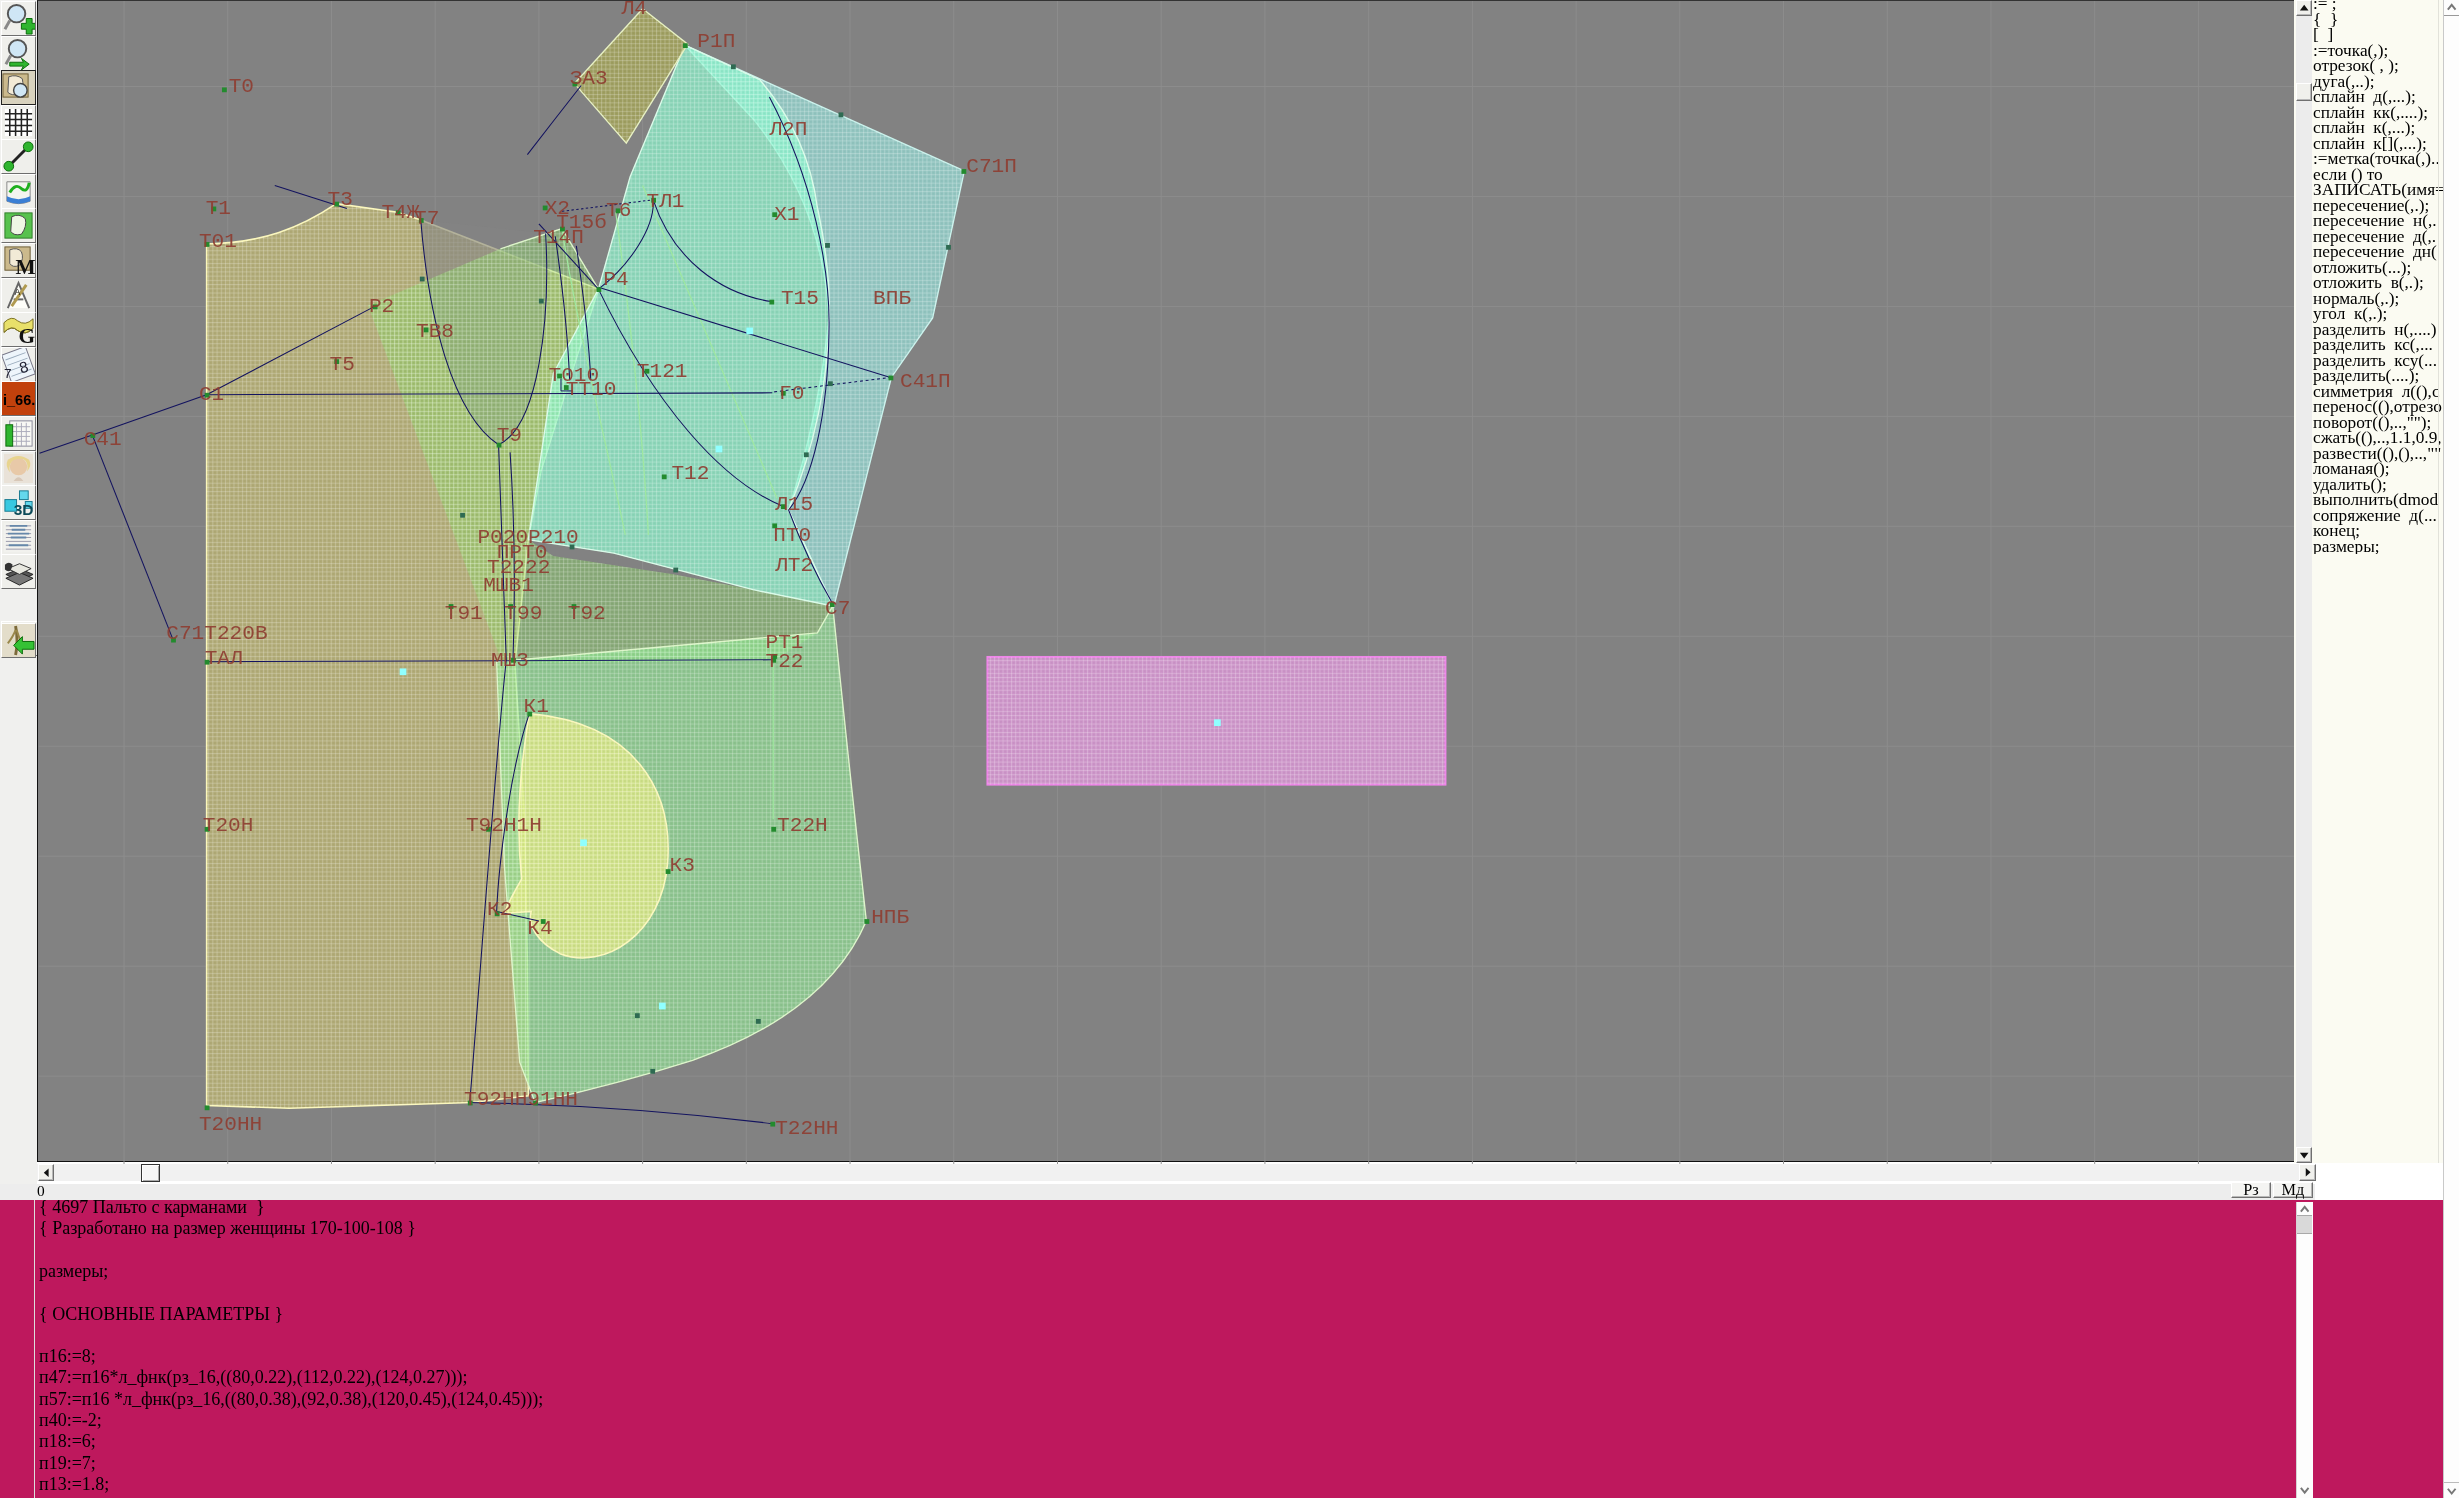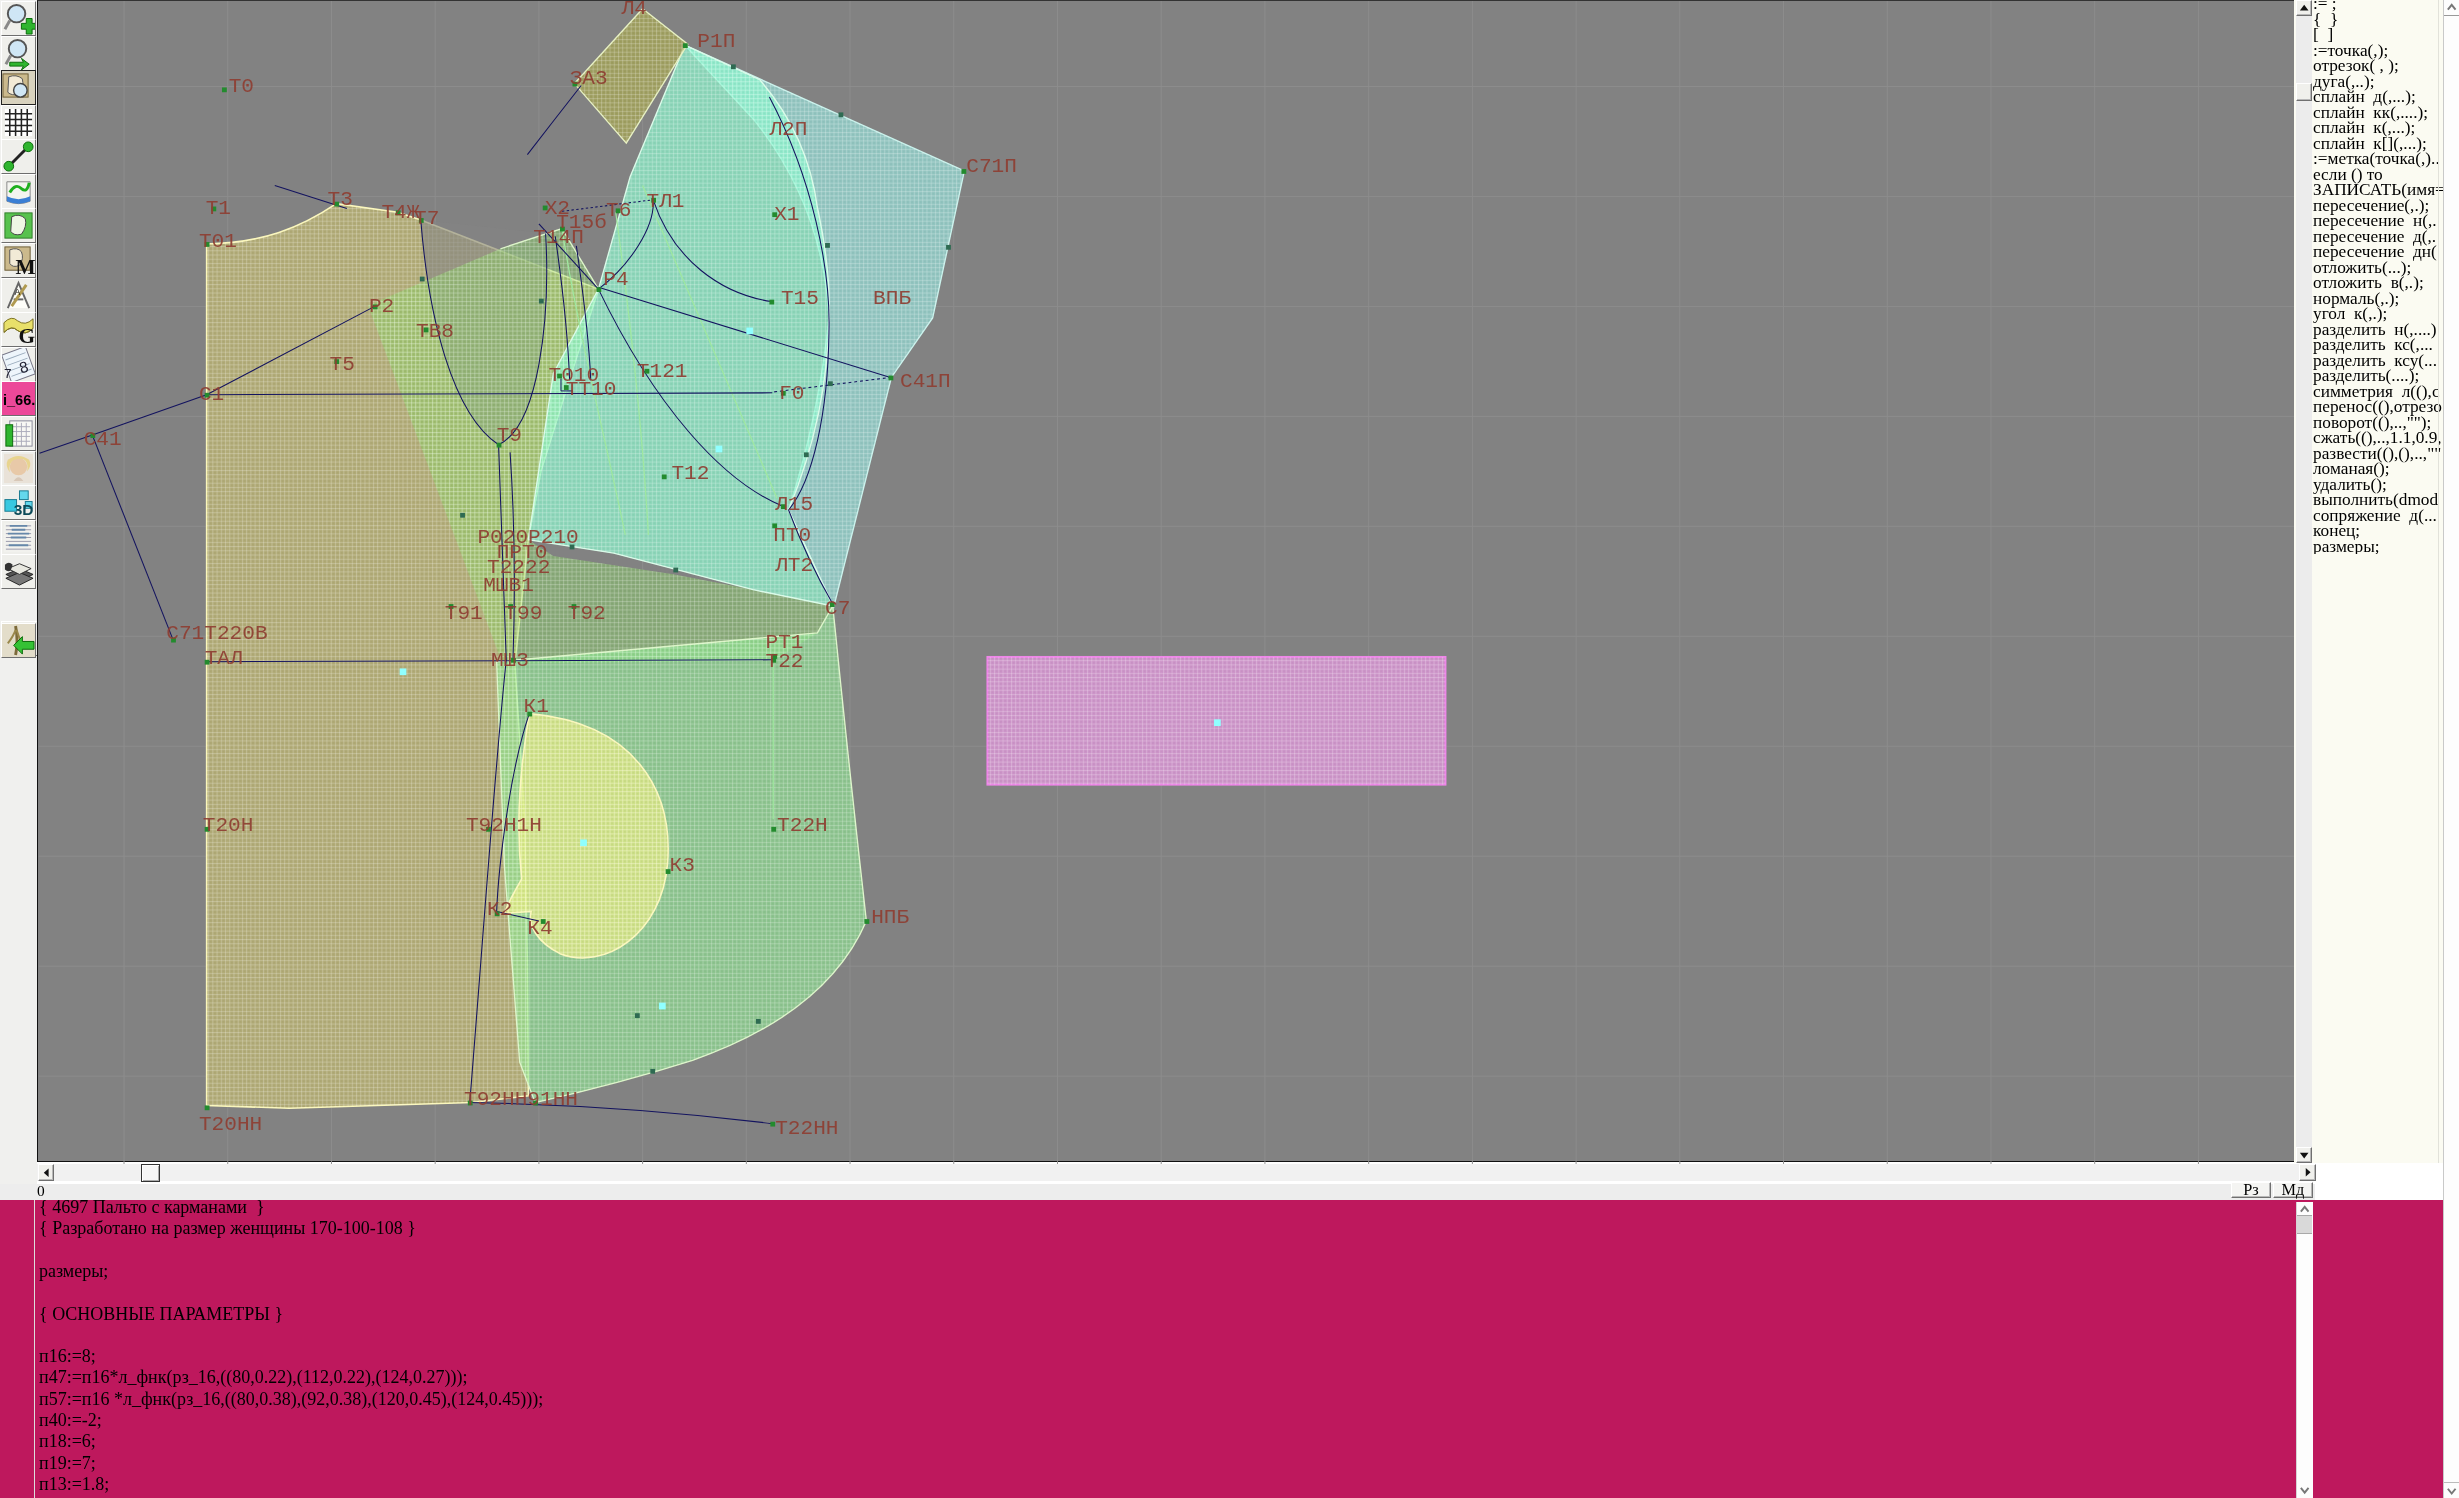--- a/index.html
+++ b/index.html
@@ -79,21 +79,21 @@
 
     <div class="tbtn" style="top:347px;"><svg width="33" height="33" viewBox="0 0 34 34">
           <g transform="rotate(-20 17 17)">
             <rect x="4" y="2" width="26" height="30" fill="#eef5fb" stroke="#778"></rect>
             <path d="M6 8h22M6 14h22M6 20h22M6 26h22" stroke="#9ab" stroke-width="1"></path>
           </g>
           <text x="18" y="26" font-size="16" fill="#223" transform="rotate(-15 20 20)">8</text>
           <text x="2" y="31" font-size="14" fill="#223">7</text>
         </svg></div>
 
-    <div class="tbtn" style="top:381px;background:#ec4899;"><svg width="33" height="33" viewBox="0 0 34 34">
+    <div class="tbtn" style="top:381px;background:#c2410c;"><svg width="33" height="33" viewBox="0 0 34 34">
           <text x="1" y="24" font-size="15" font-weight="bold" fill="#000">i_66.</text>
         </svg></div>
 
     <div class="tbtn" style="top:416px;"><svg width="33" height="33" viewBox="0 0 34 34">
           <rect x="8" y="4" width="23" height="26" fill="#f8f8f4" stroke="#889"></rect>
           <path d="M10 10h19M10 15h19M10 20h19M10 25h19M15 6v24M20 6v24M25 6v24" stroke="#aab" stroke-width="1"></path>
           <rect x="4" y="8" width="7" height="22" fill="#2fb52f" stroke="#0a6b0a"></rect>
         </svg></div>
 
     <div class="tbtn" style="top:451px;"><svg width="33" height="33" viewBox="0 0 34 34">

